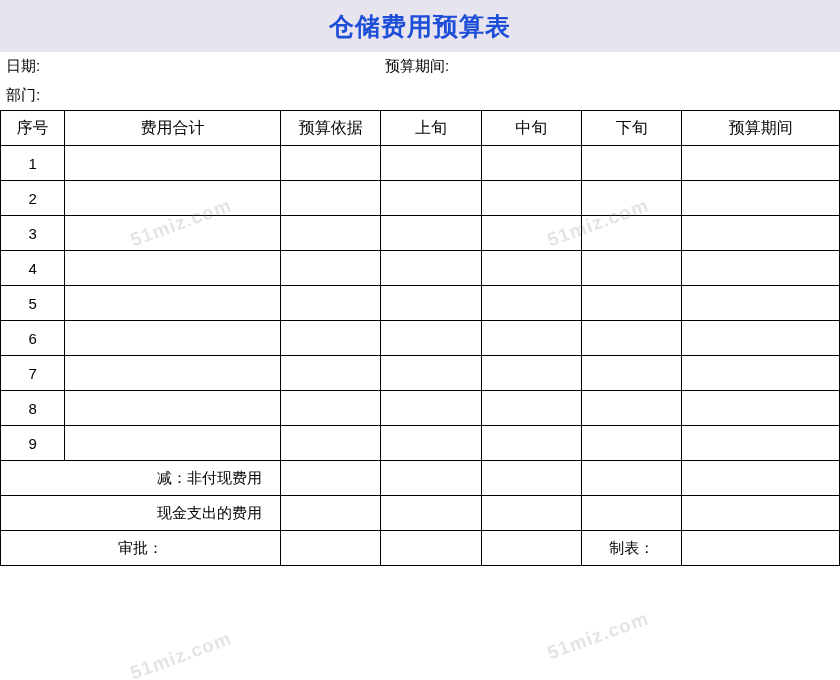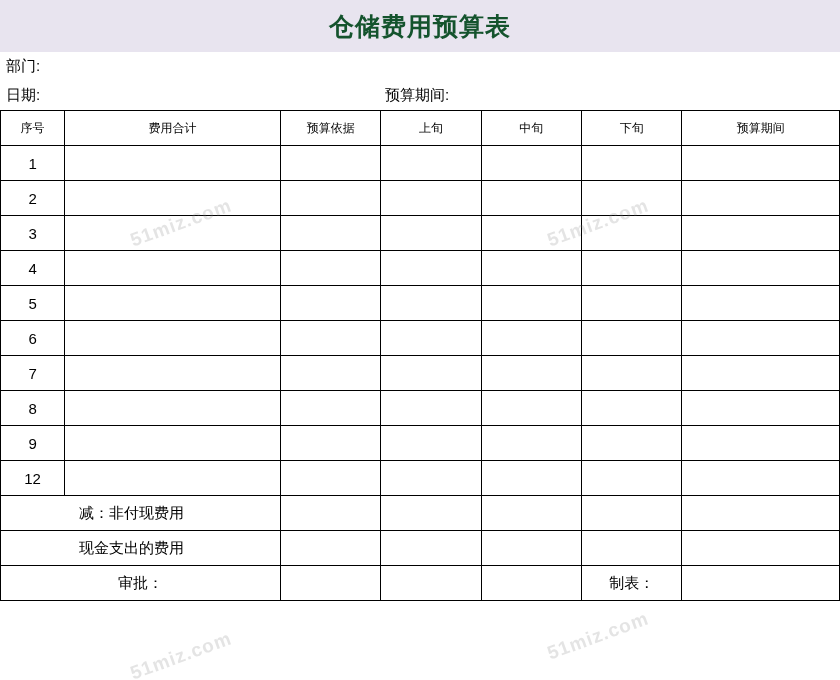--- a/index.html
+++ b/index.html
@@ -28,21 +28,21 @@
     height: 52px;
     background: #e8e4ef;
     display: flex;
     align-items: center;
     justify-content: center;
   }
   .title-band .title {
     font-size: 25px;
     font-weight: bold;
     letter-spacing: 1px;
-    color: #14532d;
+    color: #1d4ed8;
   }
 
   
   .meta-row {
     height: 29px;
     background: #ffffff;
     display: flex;
     align-items: center;
     font-size: 15px;
     position: relative;
@@ -68,34 +68,35 @@
     border: 1px solid #000000;
     padding: 0;
     height: 34px;
     text-align: center;
     vertical-align: middle;
     font-weight: normal;
     background: transparent;
   }
   thead th {
     background: #f7d5ae;
-    font-size: 12px;
+    font-size: 16px;
     height: 33px;
   }
   td.idx {
     text-align: center;
   }
   tr.data-row td {
     height: 34px;
   }
   td.sum-label {
     text-align: center;
     padding-right: 4px;
   }
   td.sum-label.right-pad {
+    text-align: right;
     padding-right: 18px;
   }
 
   
   .footer-row td {
     height: 34px;
     border: none;
   }
   .footer-row td.bordered {
     border: 1px solid #000000;
@@ -130,26 +131,26 @@
 </head>
 <body>
 
 <div class="sheet">
 
   <div class="title-band">
     <div class="title">仓储费用预算表</div>
   </div>
 
   <div class="meta-row">
-    <span class="cell-left">部门:</span>
-  </div>
-
-  <div class="meta-row">
     <span class="cell-left">日期:</span>
     <span class="cell-mid">预算期间:</span>
+  </div>
+
+  <div class="meta-row">
+    <span class="cell-left">部门:</span>
   </div>
 
   <table class="budget">
     <colgroup>
       <col style="width:64px">
       <col style="width:215px">
       <col style="width:100px">
       <col style="width:100px">
       <col style="width:100px">
       <col style="width:100px">
@@ -241,29 +242,20 @@
       </tr>
       <tr class="data-row">
         <td class="idx">9</td>
         <td></td>
         <td></td>
         <td></td>
         <td></td>
         <td></td>
         <td></td>
       </tr>
-      <tr class="data-row">
-        <td class="idx">12</td>
-        <td></td>
-        <td></td>
-        <td></td>
-        <td></td>
-        <td></td>
-        <td></td>
-      </tr>
 
       <tr>
         <td class="sum-label right-pad" colspan="2">减：非付现费用</td>
         <td></td>
         <td></td>
         <td></td>
         <td></td>
         <td></td>
       </tr>
       <tr>

